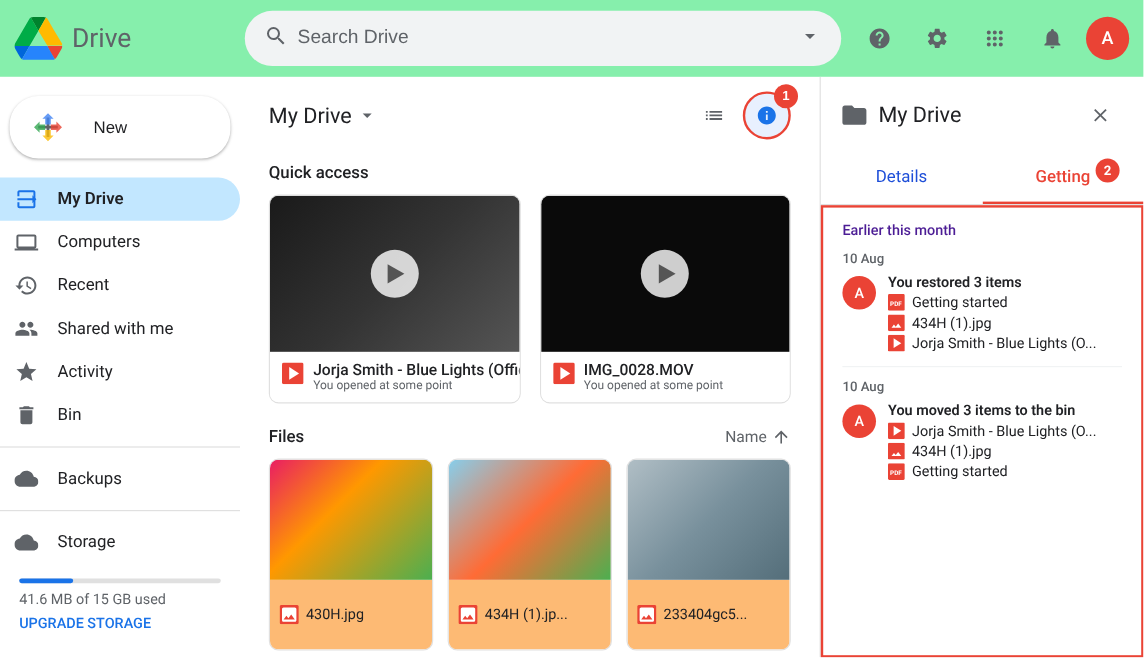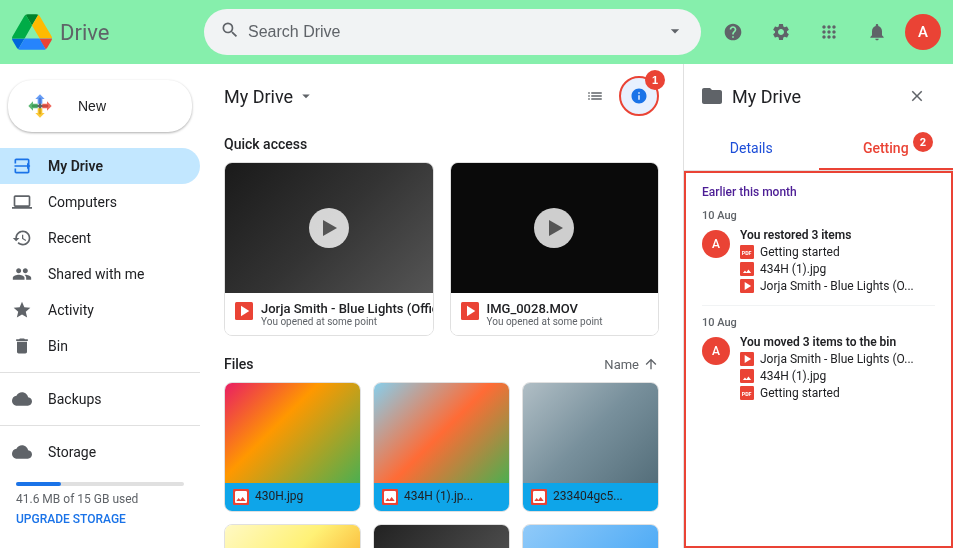--- a/index.html
+++ b/index.html
@@ -54,21 +54,21 @@
     .file-sub { font-size: 10px; color: #5f6368; }
 
     .files-header { display: flex; align-items: flex-start; justify-content: space-between; margin-bottom: 10px; }
     .sort-label { display: flex; align-items: center; gap: 4px; font-size: 13px; color: #5f6368; cursor: pointer; }
     .files-grid { display: grid; grid-template-columns: repeat(3, 1fr); gap: 12px; }
     .img-card { border: 1px solid #e0e0e0; border-radius: 8px; overflow: hidden; cursor: pointer; }
     .img-thumb { height: 100px; position: relative; }
     .img-thumb.img1 { background: linear-gradient(135deg, #e91e63 0%, #ff9800 40%, #4caf50 100%); }
     .img-thumb.img2 { background: linear-gradient(135deg, #87ceeb 0%, #ff6b35 50%, #4caf50 100%); }
     .img-thumb.img3 { background: linear-gradient(135deg, #b0bec5 0%, #78909c 50%, #546e7a 100%); }
-    .img-info { padding: 6px 8px; background: #0ea5e9; display: flex; gap: 6px; }
+    .img-info { padding: 21px 8px; background: #fdba74; display: flex; align-items: center; gap: 6px; }
     .img-icon { width: 16px; height: 16px; flex-shrink: 0; }
     .img-name { font-size: 12px; color: #202124; white-space: nowrap; overflow: hidden; text-overflow: ellipsis; }
 
     
     .right-panel { width: 270px; border-left: 1px solid #e0e0e0; background: #fff; display: flex; flex-direction: column; flex-shrink: 0; }
     .panel-header { padding: 12px 16px; display: flex; align-items: center; justify-content: space-between; }
     .panel-title { display: flex; align-items: center; gap: 8px; font-size: 18px; font-weight: 400; }
     .folder-icon-sm { width: 24px; height: 24px; }
     .panel-tabs { display: flex; border-bottom: 1px solid #e0e0e0; }
     .panel-tab { flex: 1; text-align: center; padding: 12px 0; font-size: 14px; cursor: pointer; color: #1d4ed8; }

